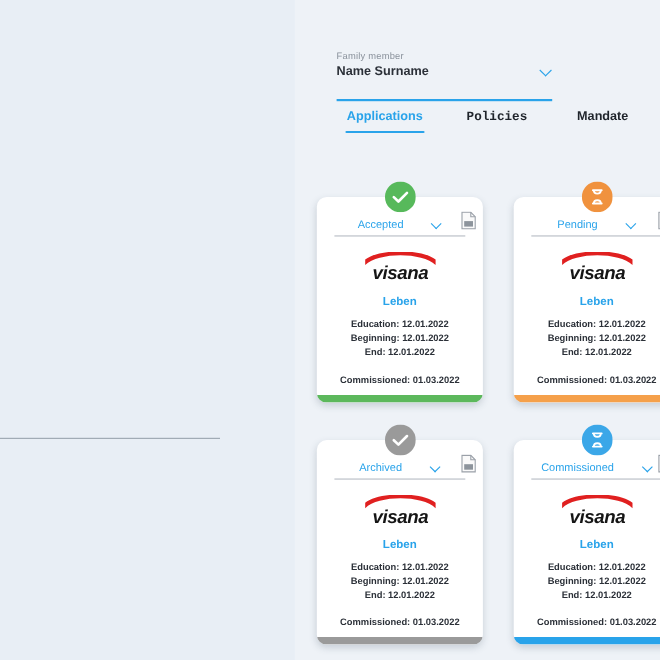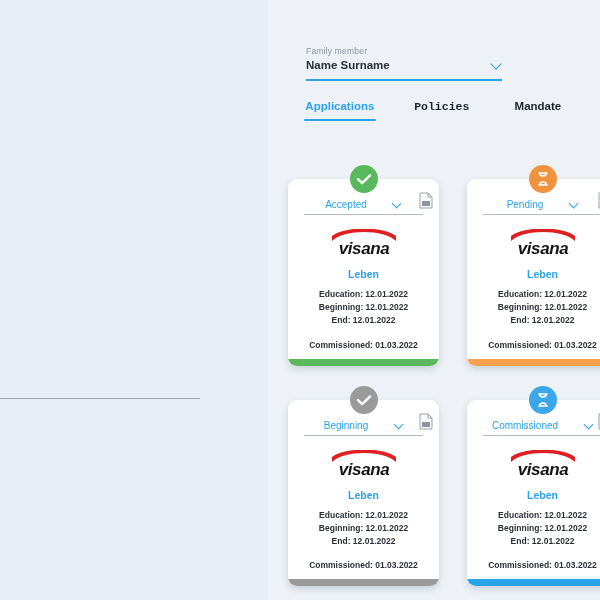--- a/index.html
+++ b/index.html
@@ -44,21 +44,21 @@
     font-size: 8.5px;
     color: #8a929c;
     letter-spacing: .2px;
     margin-bottom: 3px;
   }
   .select-row {
     display: flex;
     align-items: flex-end;
     justify-content: space-between;
     border-bottom: 2px solid #29a3ea;
-    padding-bottom: 8px;
+    padding-bottom: 19px;
   }
   .select-value {
     font-size: 11.5px;
     font-weight: 700;
     color: #2b3038;
   }
   .chev {
     width: 11px; height: 11px;
     position: relative;
     flex: 0 0 auto;
@@ -70,21 +70,21 @@
     left: 1px; top: 1px;
     width: 7px; height: 7px;
     border-right: 1.6px solid #29a3ea;
     border-bottom: 1.6px solid #29a3ea;
     transform: rotate(45deg);
   }
 
   
   .tabs {
     position: absolute;
-    left: 18px; top: 100px;
+    left: 28px; top: 100px;
     width: 300px;
     display: flex;
   }
   .tab {
     font-size: 11.5px;
     font-weight: 700;
     color: #1f242b;
     padding-bottom: 8px;
     text-align: center;
     cursor: pointer;
@@ -335,21 +335,21 @@
           </div>
           <div class="card">
             <div class="doc-icon">
               <svg width="14" height="17" viewBox="0 0 14 17">
                 <path d="M1 1 h8 l4 4 v11 h-12 z" fill="#fafafa" stroke="#9aa0a8" stroke-width="1"></path>
                 <path d="M9 1 v4 h4" fill="none" stroke="#9aa0a8" stroke-width="1"></path>
                 <rect x="3" y="9" width="8" height="5" fill="#8d949c"></rect>
               </svg>
             </div>
             <div class="status-select">
-              <span class="sv">Beginning</span>
+              <span class="sv">Archived</span>
               <span class="mini-chev"></span>
             </div>
             <div class="logo">
               <svg width="72" height="28" viewBox="0 0 72 28">
                 <path d="M4 12 C16 0, 56 0, 68 12 L68 7 C56 -3, 16 -3, 4 7 Z" fill="#e02020"></path>
                 <text x="36" y="25" text-anchor="middle" font-family="Liberation Sans, sans-serif" font-size="17" font-weight="bold" fill="#151515" letter-spacing="-0.4">visana</text>
               </svg>
             </div>
             <div class="product">Leben</div>
             <div class="detail-list">

